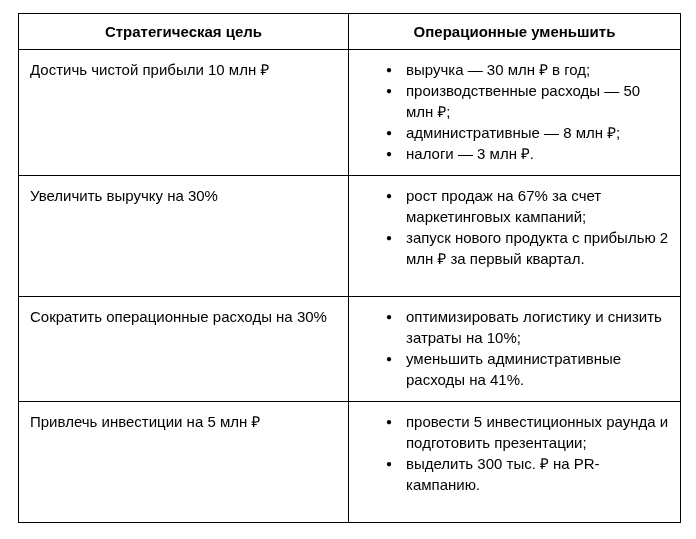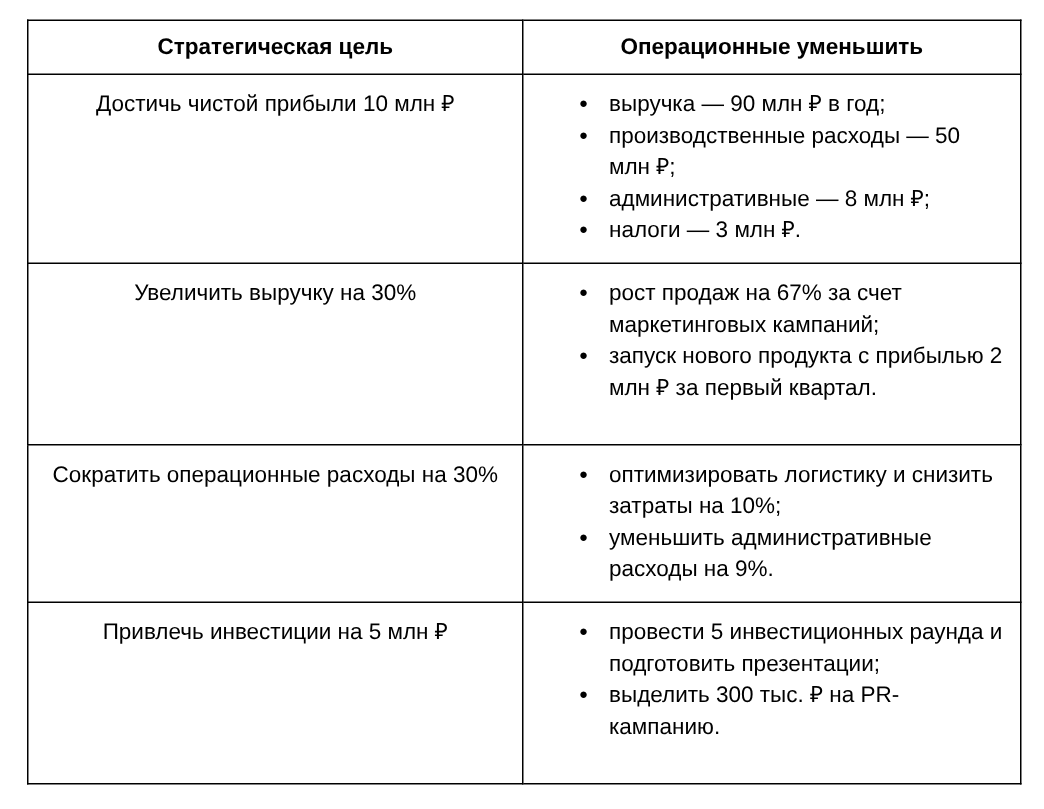--- a/index.html
+++ b/index.html
@@ -38,21 +38,20 @@
   col.col-goal { width: 330px; }
   col.col-ind  { width: 332px; }
   th.header-cell {
     font-weight: bold;
     text-align: center;
     padding: 7px 8px;
     height: 36px;
   }
   td.goal-cell {
     padding: 9px 11px 8px 11px;
-    text-align: center;
   }
   td.indicators-cell {
     padding: 9px 11px 8px 11px;
   }
   tr.row-1 { height: 126px; }
   tr.row-2 { height: 121px; }
   tr.row-3 { height: 105px; }
   tr.row-4 { height: 121px; }
   ul.indicator-list {
     margin: 0;
@@ -90,21 +89,21 @@
     </thead>
     <tbody>
       <tr class="row-1">
         <td class="goal-cell">
           <span>Достичь чистой прибыли 10 млн ₽</span>
         </td>
         <td class="indicators-cell">
           <ul class="indicator-list">
             <li>
               <span class="bullet">●</span>
-              <span class="indicator-text">выручка — 90 млн ₽ в год;</span>
+              <span class="indicator-text">выручка — 30 млн ₽ в год;</span>
             </li>
             <li>
               <span class="bullet">●</span>
               <span class="indicator-text">производственные расходы — 50 млн ₽;</span>
             </li>
             <li>
               <span class="bullet">●</span>
               <span class="indicator-text">административные — 8 млн ₽;</span>
             </li>
             <li>
@@ -136,21 +135,21 @@
           <span>Сократить операционные расходы на 30%</span>
         </td>
         <td class="indicators-cell">
           <ul class="indicator-list">
             <li>
               <span class="bullet">●</span>
               <span class="indicator-text">оптимизировать логистику и снизить затраты на 10%;</span>
             </li>
             <li>
               <span class="bullet">●</span>
-              <span class="indicator-text">уменьшить административные расходы на 9%.</span>
+              <span class="indicator-text">уменьшить административные расходы на 41%.</span>
             </li>
           </ul>
         </td>
       </tr>
       <tr class="row-4">
         <td class="goal-cell">
           <span>Привлечь инвестиции на 5 млн ₽</span>
         </td>
         <td class="indicators-cell">
           <ul class="indicator-list">

